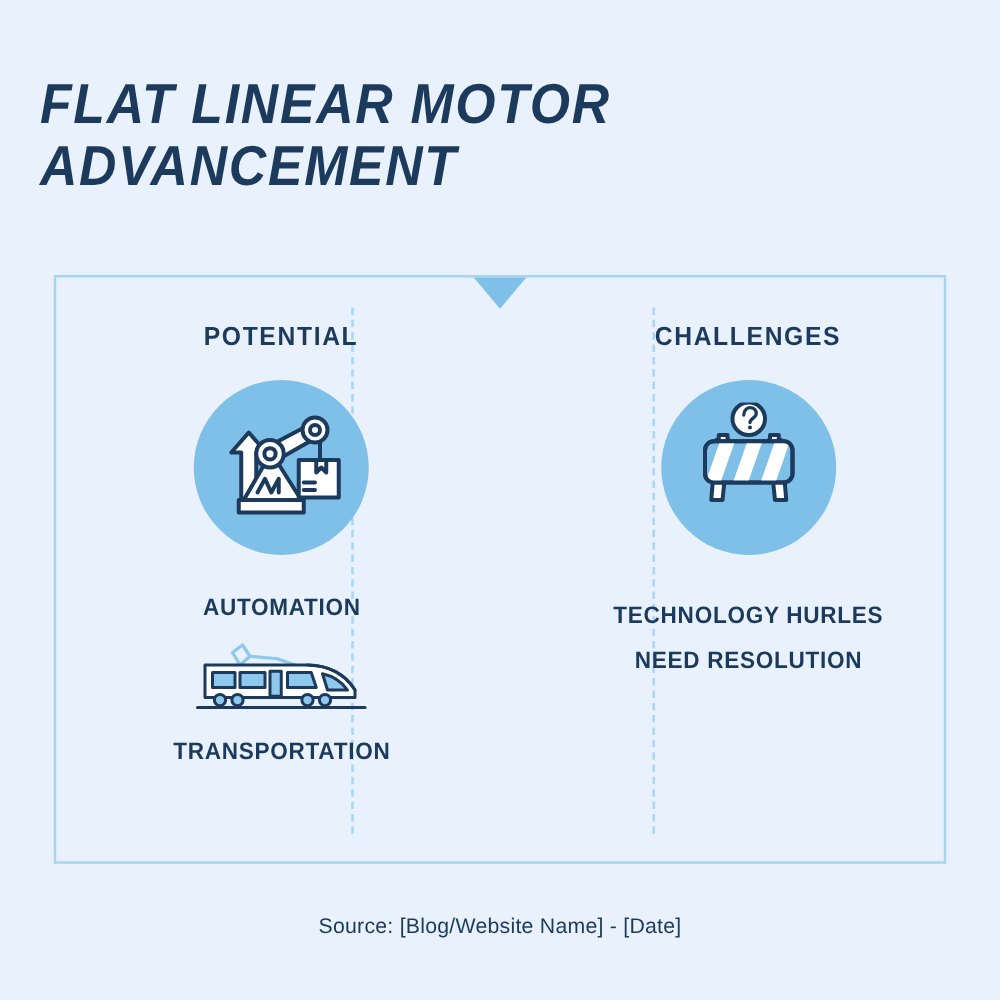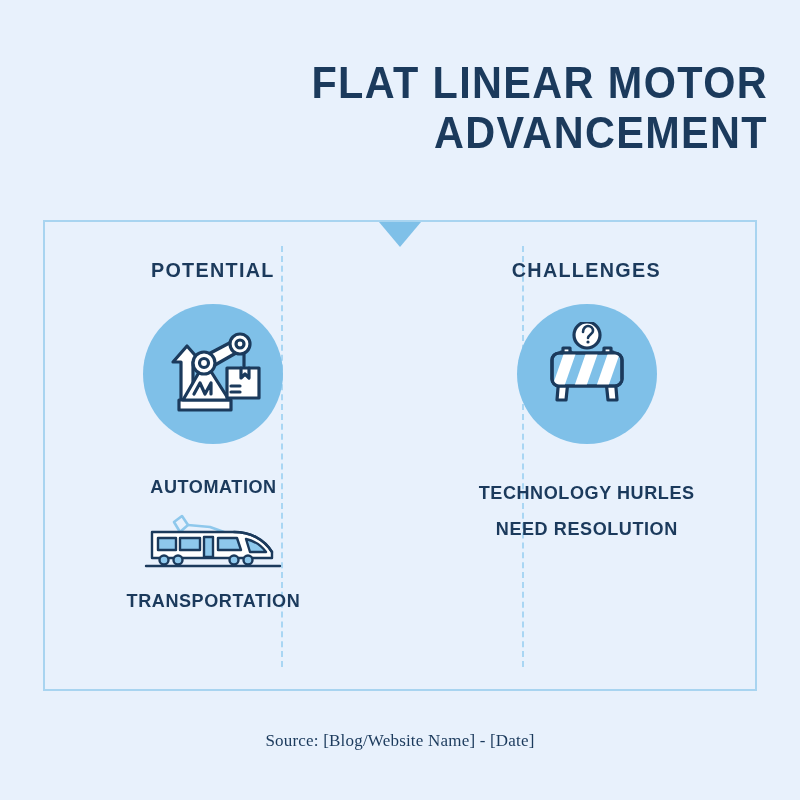--- a/index.html
+++ b/index.html
@@ -14,21 +14,22 @@
     overflow: hidden;
     position: relative;
   }
 
   
   .title-block {
     position: absolute;
     top: 58px;
     left: 0;
     width: 800px;
-    text-align: right;
+    text-align: left;
+    font-style: italic;
   }
   .title-line {
     color: #1b3a5c;
     font-family: "Liberation Sans Narrow", "Liberation Sans", sans-serif;
     font-weight: bold;
     font-size: 45px;
     line-height: 50px;
     letter-spacing: 1.5px;
     transform: scaleX(0.92);
     transform-origin: center;
@@ -52,21 +53,21 @@
     width: 0;
     height: 0;
     border-left: 21px solid transparent;
     border-right: 21px solid transparent;
     border-top: 25px solid #7fc0e8;
   }
 
   
   .columns {
     position: absolute;
-    left: 0;
+    left: 12px;
     top: 0;
     width: 100%;
     height: 100%;
     display: flex;
     gap: 37px;
   }
   .column {
     flex: 1 1 0;
     position: relative;
     padding-top: 36px;
@@ -126,21 +127,21 @@
   .col-challenges .cap-need { margin-top: 14px; }
 
   
   .footer {
     position: absolute;
     top: 731px;
     left: 0;
     width: 800px;
     text-align: center;
     color: #1b3a5c;
-    font-family: Liberation Serif, serif;
+    font-family: Liberation Sans, sans-serif;
     font-size: 17px;
     letter-spacing: 0.2px;
   }
 </style>
 </head>
 <body>
 
 <div class="title-block">
   <div class="title-line">FLAT LINEAR MOTOR</div>
   <div class="title-line">ADVANCEMENT</div>

